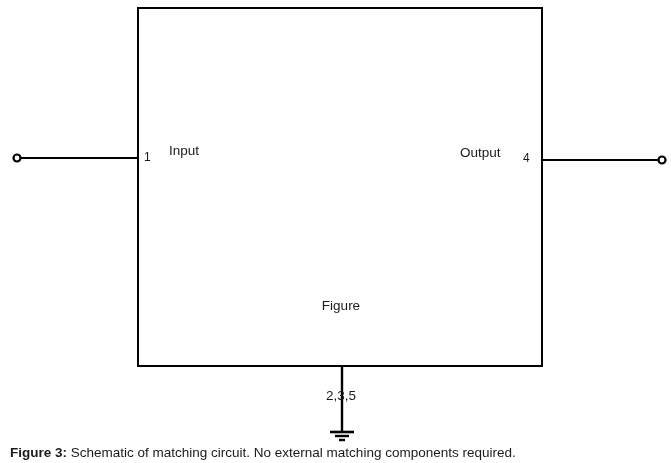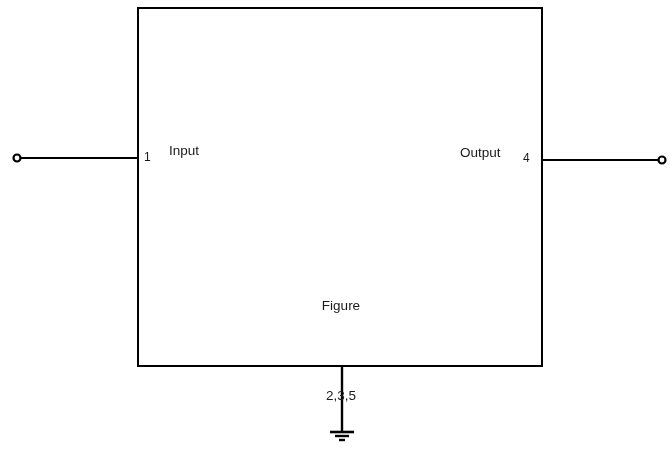--- a/index.html
+++ b/index.html
@@ -65,14 +65,15 @@
 
   <div class="lbl lbl-pin" style="left:144px; top:151px;">1</div>
   <div class="lbl lbl-port" style="left:169px; top:144px;">Input</div>
 
   <div class="lbl lbl-port" style="left:460px; top:146px;">Output</div>
   <div class="lbl lbl-pin" style="left:523px; top:152px;">4</div>
 
   <div class="lbl lbl-port lbl-center" style="left:341px; top:299px;">Figure</div>
   <div class="lbl lbl-port lbl-center" style="left:341px; top:343px;margin-top:46px;">2,3,5</div>
 
+  <div class="caption"><span class="cap-bold">Figure 3:</span><span> Schematic of matching circuit. No external matching components required.</span></div>
 
 </div>
 
 </body></html>

